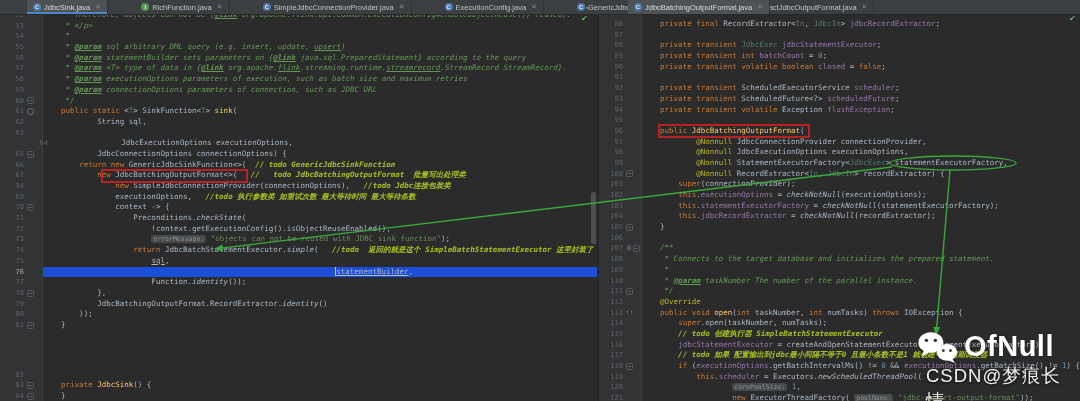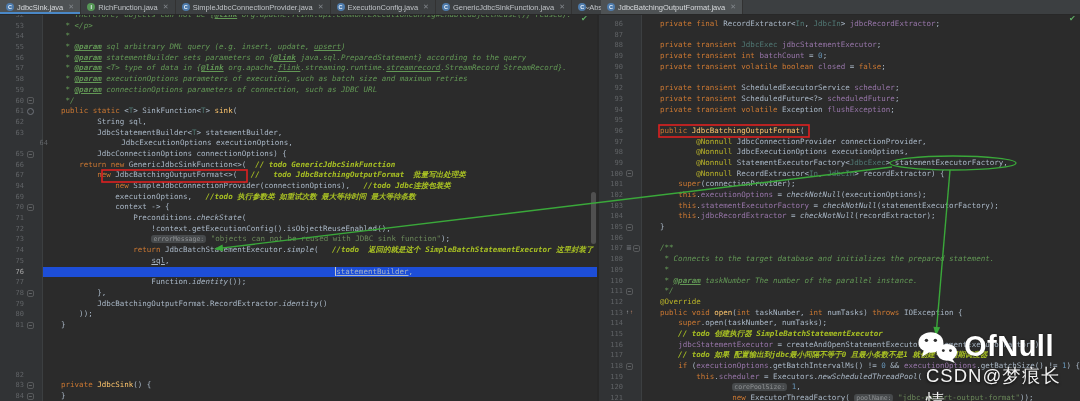--- a/index.html
+++ b/index.html
@@ -5,21 +5,21 @@
   html,body{margin:0;padding:0;background:#1e1f22;}
   #app{position:relative;width:1080px;height:401px;overflow:hidden;background:#2b2b2b;
        font-family:"Liberation Sans",sans-serif;}
   
   #tabbar{position:absolute;left:0;top:0;width:1080px;height:14px;background:#3c3f41;
           border-bottom:1px solid #282828;z-index:5;}
   .tabgroup{display:flex;height:14px;align-items:stretch;}
   #tabs-left{position:absolute;left:0;top:0;}
   #tabs-right{position:absolute;left:601px;top:0;}
   .tab{display:flex;align-items:center;gap:3px;padding:0 6px;font-size:7.5px;color:#bfc3c7;
-       white-space:nowrap;border-right:1px solid #323232;height:14px;box-sizing:border-box;}
+       white-space:nowrap;border-right:1px solid #323232;height:14px;box-sizing:border-box;margin-left:27px;}
   .tab.active{background:#4e5254;color:#d8dbde;}
   .tab.active.focused{box-shadow:inset 0 -2px 0 #4a88c7;}
   .fic{display:inline-block;width:8px;height:8px;border-radius:50%;font-size:5.5px;line-height:8px;
        text-align:center;color:#eaf2fa;font-weight:bold;flex:0 0 8px;}
   .fic.class{background:#4e7bab;}
   .fic.interface{background:#559655;}
   .tclose{font-size:7px;color:#82878c;margin-left:2px;}
   #chevron{position:absolute;left:584px;top:0px;font-size:9px;color:#9fa3a6;line-height:13px;}
   
   .pane{position:absolute;top:14px;bottom:0;overflow:hidden;background:#2b2b2b;}
@@ -190,21 +190,21 @@
           </span>
           <span class="code"><span class="tk-k">    public static </span><span class="tk-d">&lt;</span><span class="tk-tp">T</span><span class="tk-d">&gt; SinkFunction&lt;</span><span class="tk-tp">T</span><span class="tk-d">&gt; </span><span class="tk-m">sink</span><span class="tk-d">(</span></span>
         </div>
         <div class="row" style="height: 10.7px;">
           <span class="gut">
             <span class="ln">62</span>
             <span class="gic"></span>
           </span>
           <span class="code"><span class="tk-d">            String sql,</span></span>
         </div>
-        <div class="row" style="height: 10.7px;">
+        <div class="row" style="height: 10.7px; flex-direction: column;">
           <span class="gut">
             <span class="ln">63</span>
             <span class="gic"></span>
           </span>
           <span class="code"><span class="tk-d">            JdbcStatementBuilder&lt;</span><span class="tk-tp">T</span><span class="tk-d">&gt; statementBuilder,</span></span>
         </div>
         <div class="row" style="height: 10.7px; padding-left: 24px;">
           <span class="gut">
             <span class="ln">64</span>
             <span class="gic"></span>

